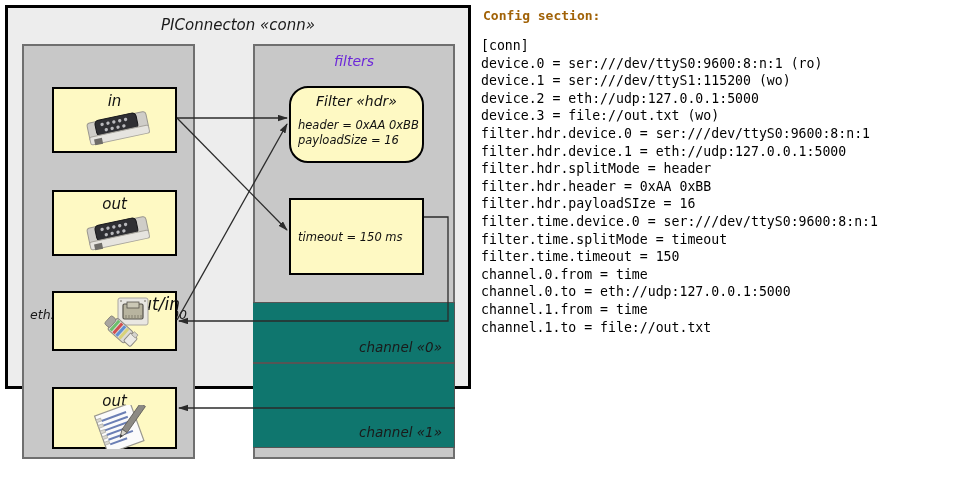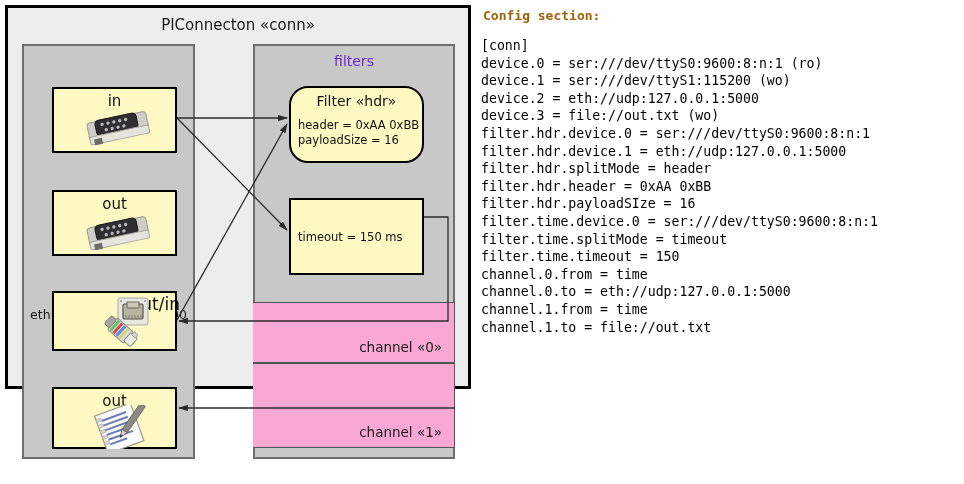--- a/index.html
+++ b/index.html
@@ -9,20 +9,21 @@
     font-family:"DejaVu Sans","Liberation Sans",sans-serif;
     overflow:hidden;
     position:relative;
   }
   
   #diagram{
     position:absolute;left:5px;top:5px;width:466px;height:384px;
     box-sizing:border-box;
     border:3px solid #000;
     background:#ededed;
+    font-style:italic;
   }
   #diagram-title{
     position:absolute;left:0;top:8px;width:100%;
     text-align:center;font-size:15px;color:#1a1a1a;
   }
   
   .group{
     position:absolute;box-sizing:border-box;
     background:#c8c8c8;border:2px solid #6f6f6f;
   }
@@ -63,21 +64,21 @@
     position:absolute;left:0;top:5px;width:100%;text-align:center;
     font-size:14px;color:#111;
   }
   .filter-props{
     position:absolute;left:7px;top:30px;font-size:11.5px;color:#111;
     line-height:15px;
   }
   
   .channel-box{
     position:absolute;box-sizing:border-box;
-    background:#f9a8d4;border:1.5px solid #555;
+    background:#0f766e;border:1.5px solid #555;
     border-left:none;
   }
   #channel0-box{left:245px;top:294px;width:202px;height:61px;}
   #channel1-box{left:245px;top:355px;width:202px;height:85px;}
   .channel-label{
     position:absolute;right:12px;bottom:7px;font-size:13.5px;color:#1a1a1a;
   }
   
   #wires{position:absolute;left:0;top:0;width:466px;height:468px;pointer-events:none;}
   

